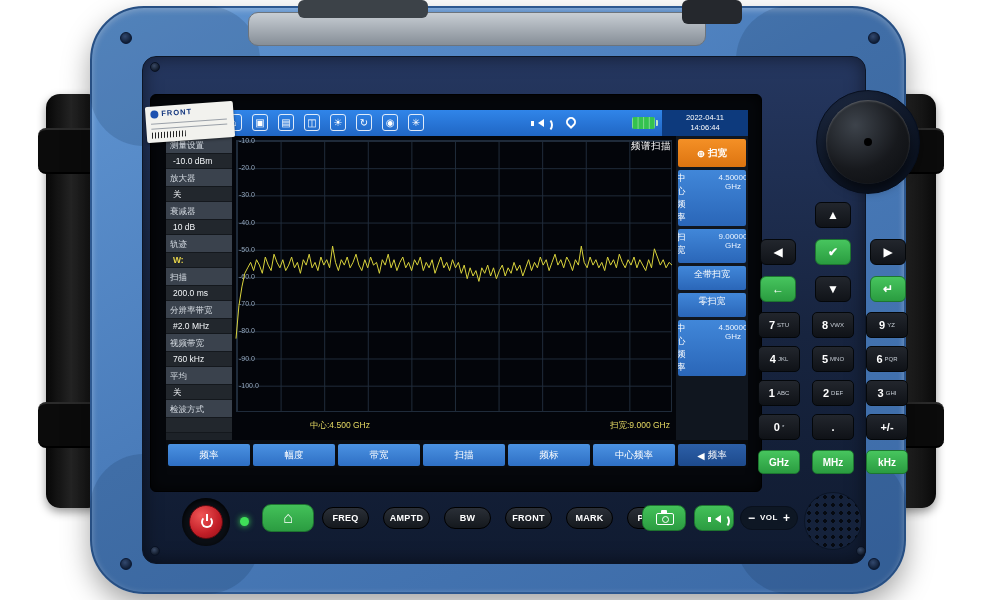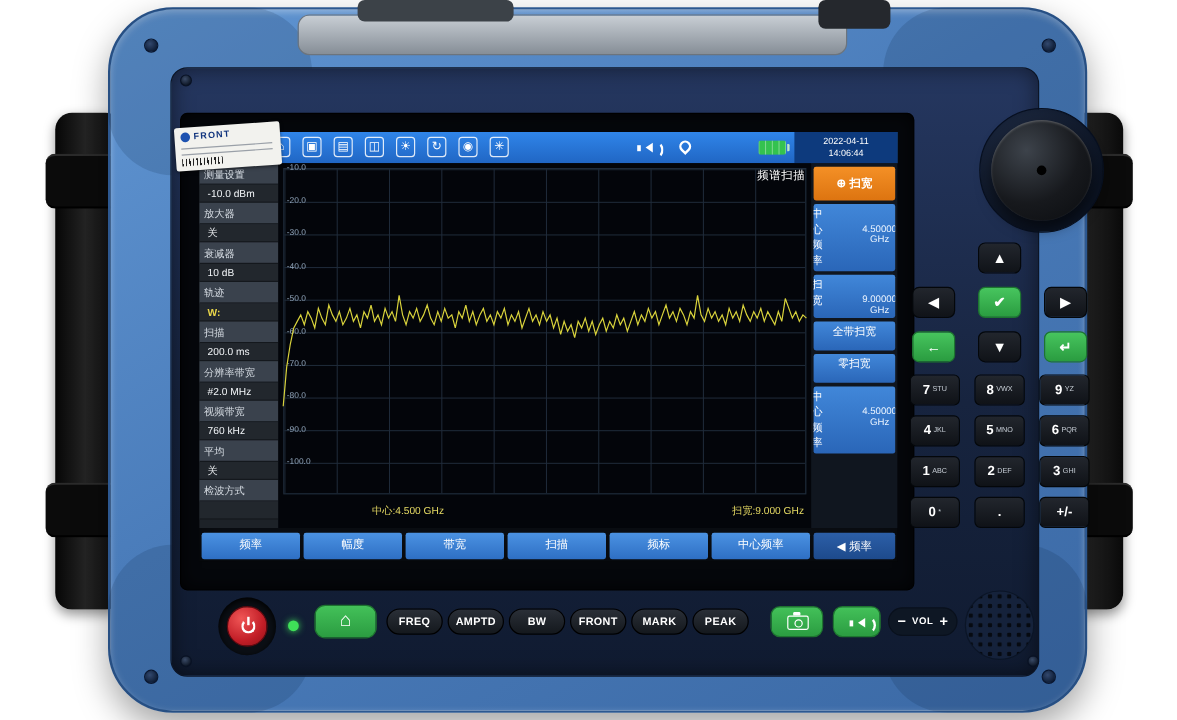--- a/index.html
+++ b/index.html
@@ -94,21 +94,21 @@
   
   .rmenu { left:510px; top:26px; width:72px; height:304px; background:#10161f; padding:3px 2px;
            display:flex; flex-direction:column; gap:3px; }
   .rk { position:static; border-radius:2px; background:linear-gradient(#4187d9,#2a66b8); color:#fff;
         text-align:center; font-size:9px; padding:2px 1px; min-height:24px; display:flex; flex-direction:row;
         justify-content:center; overflow:hidden; }
   .rk-active { background:linear-gradient(#f49026,#dd7410); min-height:28px; flex-direction:row; align-items:center;
                justify-content:center; gap:3px; font-size:9.5px; font-weight:bold; }
   .rk-val { min-height:34px; }
   .rk-l, .rk-v, .rk-ic { position:static; }
-  .rk-v { font-size:8px; color:#eaf4ff; margin-top:14px;padding-left:33px; }
+  .rk-v { font-size:8px; color:#eaf4ff; margin-top:1px;padding-left:33px; }
 
   
   .softkeys { left:0; top:334px; width:510px; height:22px; display:flex; gap:3px; padding-left:2px; }
   .sk { position:static; width:82px; height:22px; line-height:22px; text-align:center; color:#fff; font-size:9.5px;
         background:linear-gradient(#4b92e2,#2e6fc4); border-radius:2px; overflow:hidden; }
   .backkey { left:512px; top:334px; width:68px; height:22px; background:linear-gradient(#2c5fa8,#1d4a8c);
              border-radius:2px; color:#fff; font-size:9.5px; display:flex; align-items:center; justify-content:center; gap:3px; }
   .backkey span { position:static; }
 
   
@@ -153,21 +153,21 @@
   .power-recess { left:182px; top:498px; width:48px; height:48px; border-radius:50%; background:#0b0f15;
                   box-shadow:inset 0 2px 6px #000; }
   .power { left:189px; top:505px; width:34px; height:34px; border-radius:50%; border:1px solid #5f0a10;
            background:radial-gradient(circle at 35% 30%,#f05656,#c21e27 60%,#8f1119); padding:0; }
   .pw-ic { left:11px; top:10px; display:block; width:12px; height:12px; border:2px solid #fff; border-radius:50%; border-top-color:transparent; }
   .pw-ic::after { content:""; position:absolute; left:50%; top:-4px; transform:translateX(-50%); width:2px; height:7px; background:#fff; }
   .led { left:240px; top:517px; width:9px; height:9px; border-radius:50%; background:#3fe058; box-shadow:0 0 6px #3fe058; }
   .homebtn { left:262px; top:504px; width:52px; height:28px; border-radius:9px; border:1px solid #1e7330;
              background:linear-gradient(#43c159,#2b9c41); color:#fff; font-size:16px; line-height:26px; text-align:center; padding:0; }
   .homebtn span { position:static; }
-  .fnkeys { left:322px; top:507px; display:flex; gap:4px;align-items:center; }
+  .fnkeys { left:322px; top:507px; display:flex; gap:14px;align-items:center; }
   .fk { position:static; width:47px; height:22px; border-radius:11px; border:1px solid #000;
         background:linear-gradient(#2a2f37,#14181d); color:#fff; font-size:9px; font-weight:bold; letter-spacing:.3px; padding:0; }
   .cambtn { left:642px; top:505px; width:44px; height:26px; border-radius:8px; border:1px solid #1e7330;
             background:linear-gradient(#43c159,#2b9c41); padding:0; }
   .cam-ic { left:13px; top:7px; display:block; width:18px; height:12px; border:1.5px solid #fff; border-radius:2px; }
   .cam-ic::before { content:""; position:absolute; top:-4px; left:4px; width:6px; height:3px; background:#fff; border-radius:1px 1px 0 0; }
   .cam-ic::after { content:""; position:absolute; top:1.5px; left:5px; width:5px; height:5px; border:1.5px solid #fff; border-radius:50%; }
   .spkbtn { left:694px; top:505px; width:40px; height:26px; border-radius:8px; border:1px solid #1e7530;
             background:linear-gradient(#43c159,#2b9c41); padding:0; }
   .spkbtn .spk-sh { left:16px; top:9px; }
@@ -402,20 +402,25 @@
         <span class="kp-m">0</span>
         <span class="kp-s">*</span>
       </button>
       <button class="kp">
         <span class="kp-m">.</span>
       </button>
       <button class="kp">
         <span class="kp-m">+/-</span>
       </button>
     </div>
+  <div class="unitkeys">
+      <button class="uk">GHz</button>
+      <button class="uk">MHz</button>
+      <button class="uk">kHz</button>
+    </div>
 
   <div class="power-recess"></div>
   <button class="power">
       <span class="pw-ic"></span>
     </button>
   <span class="led"></span>
   <button class="homebtn"><span>⌂</span></button>
   <div class="fnkeys">
       <button class="fk">FREQ</button>
       <button class="fk">AMPTD</button>

